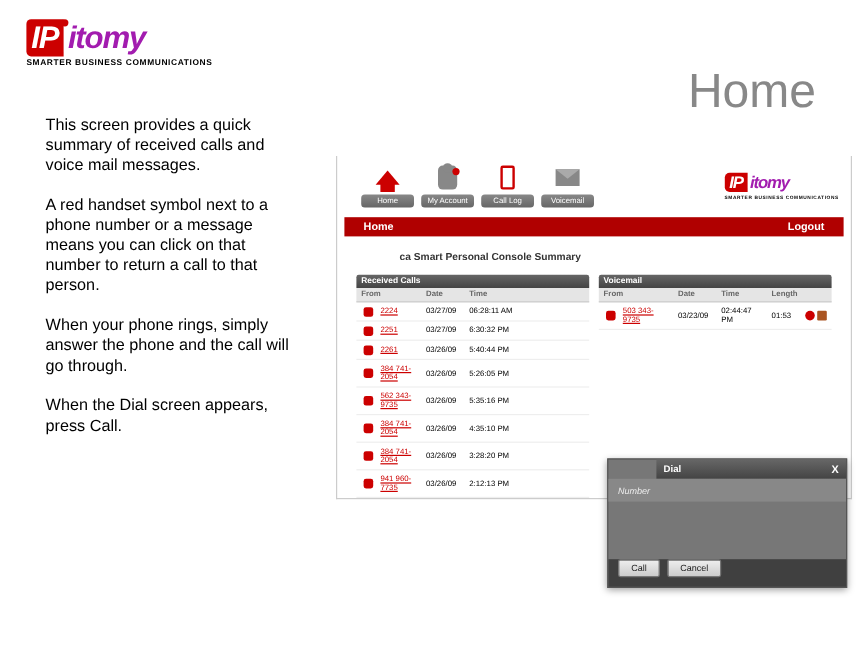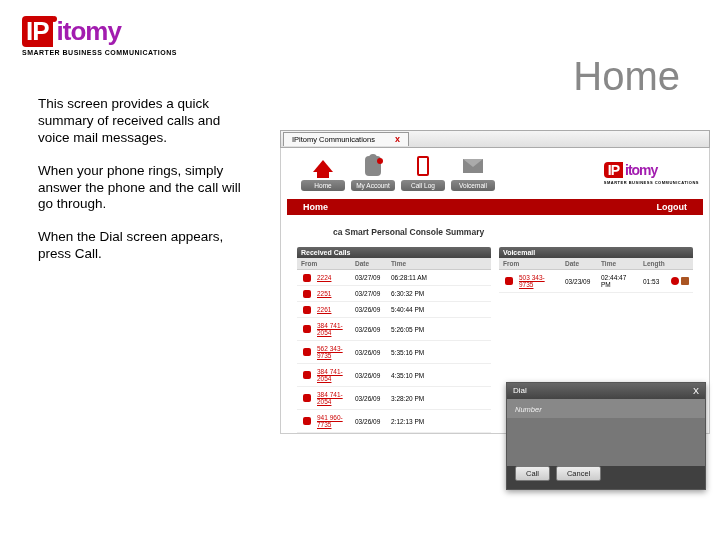--- a/index.html
+++ b/index.html
@@ -1,18 +1,18 @@
 <!DOCTYPE html>
 <html><head>
 <meta charset="utf-8">
 <style>
   * { box-sizing: border-box; margin: 0; padding: 0; }
   body { width: 720px; height: 540px; font-family: Arial, sans-serif; background: #fff; position: relative; }
   .logo { position: absolute; top: 16px; left: 22px; }
-  .logo-text { display: inline-flex; align-items: flex-start; font-weight: bold; font-size: 26px; letter-spacing: -1px; }
+  .logo-text { display: inline-flex; align-items: flex-start; font-weight: bold; font-size: 26px; font-style: italic; letter-spacing: -1px; }
   .logo-ip { background: #c00; color: #fff; padding: 0 4px; border-radius: 4px 0 0 4px; }
   .logo-itomy { color: #a21caf; padding-left: 2px; }
   .logo-dot { display:inline-block; width:6px; height:6px; background:#c00; border-radius:50%; margin-bottom:14px; margin-left:-2px; margin-right:-2px;}
   .logo-sub { font-size: 7px; letter-spacing: 0.5px; color:#000; font-weight:bold; margin-top:2px; }
   .page-title { position:absolute; top:54px; right:40px; font-size:40px; color:#888; font-family: Arial, sans-serif; }
   .body-text { position:absolute; left:38px; top:96px; width:210px; font-size:13.5px; line-height:1.25; }
   .body-text p { margin-bottom:16px; }
   .screenshot { position:absolute; left:280px; top:130px; width:430px; height:370px; font-size:8px; }
   .browser-tab { height:18px; background:linear-gradient(#f5f5f5,#e0e0e0); border:1px solid #aaa; display:flex; align-items:center; }
   .browser-tab .tabchip { background:#f8f8f8; border:1px solid #999; border-bottom:none; padding:2px 8px; margin-left:2px; font-size:7.5px; display:flex; align-items:center; gap:20px;}
@@ -35,21 +35,21 @@
   .tbl-cols span { padding:2px 4px; }
   .tbl-row { display:flex; font-size:6.5px; border-bottom:1px solid #eee; align-items:center; min-height:14px;}
   .tbl-row span { padding:2px 4px; }
   .phone-ico { width:8px; height:8px; background:#c00; border-radius:2px; display:inline-block; margin-right:2px; flex-shrink:0; margin-left:2px;}
   .num { color:#c00; text-decoration:underline; }
   .rc .c1{width:54px;display:flex;align-items:center;} .rc .c2{width:36px;} .rc .c3{flex:1;}
   .vm .c1{width:62px;display:flex;align-items:center;} .vm .c2{width:36px;} .vm .c3{width:42px;} .vm .c4{width:26px;} .vm .c5{flex:1;display:flex;gap:2px;justify-content:flex-end;padding-right:4px;}
   .vmico1{width:8px;height:8px;background:#c00;border-radius:50%;display:inline-block;}
   .vmico2{width:8px;height:8px;background:#a52;border-radius:1px;display:inline-block;}
   .dial-popup { position:absolute; right:4px; bottom:10px; width:200px; background:#777; border:1px solid #555; font-size:8px; box-shadow:0 2px 6px rgba(0,0,0,.4);}
-  .dial-title { background:linear-gradient(#666,#444); color:#fff; padding:3px 6px; display:flex; justify-content:space-between; font-weight:normal;}
+  .dial-title { background:linear-gradient(#666,#444); color:#fff; padding:3px 6px; display:flex; justify-content:space-between; font-weight:bold;margin-left:40px;}
   .dial-title .xx { color:#fff; font-size:9px;}
   .dial-body { padding:6px 8px 4px; display:flex; align-items:center; gap:4px; background:#888;}
   .dial-body label { color:#eee; font-size:7.5px;font-style:italic;}
   .dial-body .inp { background:#fff; border:1px inset #999; width:120px; height:13px; font-size:7.5px; padding:0 3px; display:flex; align-items:center;}
   .dial-btns { padding:0 8px 8px; display:flex; gap:6px; background:#404040;margin-top:48px;}
   .dial-btn { background:linear-gradient(#eee,#ccc); border:1px solid #777; padding:2px 10px; font-size:7.5px; border-radius:2px; color:#222;}
   
   .ico-home{width:0;height:0;border-left:10px solid transparent;border-right:10px solid transparent;border-bottom:12px solid #c00;position:relative;}
   .ico-home::after{content:"";position:absolute;left:-6px;top:10px;width:12px;height:8px;background:#c00;}
   .ico-acct{width:16px;height:20px;background:#888;border-radius:4px;position:relative;}
@@ -68,31 +68,26 @@
       <span class="logo-dot"></span>
       <span class="logo-itomy">itomy</span>
   </div>
   <div class="logo-sub">SMARTER BUSINESS COMMUNICATIONS</div>
 </div>
 
 <div class="page-title">Home</div>
 
 <div class="body-text">
   <p>This screen provides a quick summary of received calls and voice mail messages.</p>
+  <p>A red handset symbol next to a phone number or a message means you can click on that number to return a call to that person.</p>
   <p>When your phone rings, simply answer the phone and the call will go through.</p>
   <p>When the Dial screen appears, press Call.</p>
 </div>
 
 <div class="screenshot">
-  <div class="browser-tab">
-    <div class="tabchip">
-      <span>IPitomy Communications</span>
-      <span class="x">x</span>
-    </div>
-  </div>
   <div class="app">
     <div class="nav">
       <div class="navitem">
         <div class="navicon">
             <div class="ico-home"></div>
           </div>
         <div class="navlabel">Home</div>
       </div>
       <div class="navitem">
         <div class="navicon">

